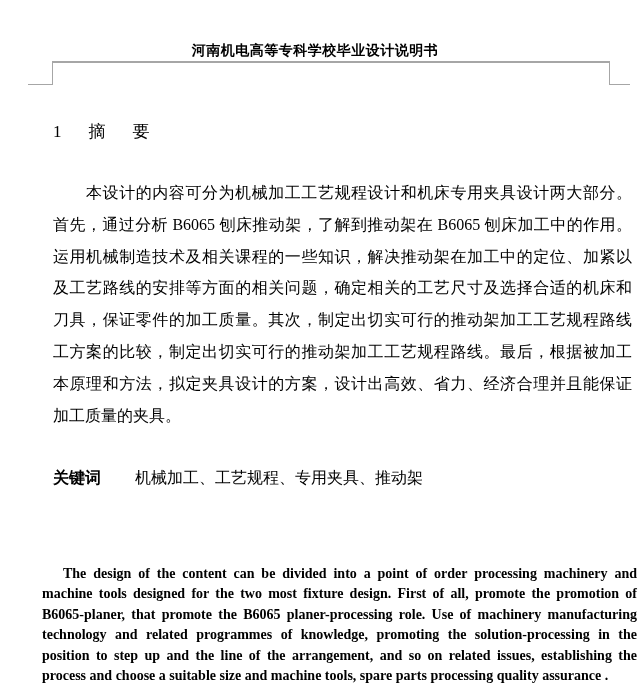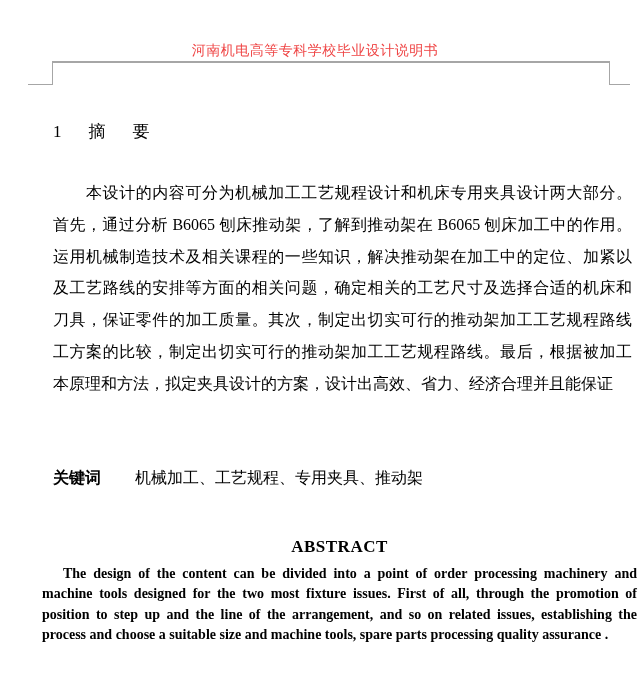--- a/index.html
+++ b/index.html
@@ -13,22 +13,23 @@
     color: #000000;
   }
   .header-text {
     position: absolute;
     left: 0;
     top: 42px;
     width: 630px;
     text-align: center;
     font-size: 14px;
     line-height: 18px;
-    color: #ef4444;
+    color: #000000;
     letter-spacing: 0.5px;
+    font-weight: bold;
   }
   .header-rule {
     position: absolute;
     left: 28px;
     top: 61px;
   }
   .doc-title {
     position: absolute;
     left: 53px;
     top: 121px;
@@ -103,28 +104,30 @@
   <div class="doc-title">1　摘　要</div>
 
   <div class="cn-para">
       <div class="line">本设计的内容可分为机械加工工艺规程设计和机床专用夹具设计两大部分。</div>
       <div class="line">首先，通过分析 B6065 刨床推动架，了解到推动架在 B6065 刨床加工中的作用。</div>
       <div class="line">运用机械制造技术及相关课程的一些知识，解决推动架在加工中的定位、加紧以</div>
       <div class="line">及工艺路线的安排等方面的相关问题，确定相关的工艺尺寸及选择合适的机床和</div>
       <div class="line">刀具，保证零件的加工质量。其次，制定出切实可行的推动架加工工艺规程路线</div>
       <div class="line">工方案的比较，制定出切实可行的推动架加工工艺规程路线。最后，根据被加工</div>
       <div class="line">本原理和方法，拟定夹具设计的方案，设计出高效、省力、经济合理并且能保证</div>
+      <div class="line">加工质量的夹具。</div>
     </div>
 
   <div class="keywords">
     <span class="kw-label">关键词</span><span class="kw-items">机械加工、工艺规程、专用夹具、推动架</span>
   </div>
 
-  <div class="abstract-title">ABSTRACT</div>
 
   <div class="en-para">
       <div class="line">The design of the content can be divided into a point of order processing machinery and</div>
-      <div class="line">machine tools designed for the two most fixture issues. First of all, through the promotion of</div>
+      <div class="line">machine tools designed for the two most fixture design. First of all, promote the promotion of</div>
+      <div class="line">B6065-planer, that promote the B6065 planer-processing role. Use of machinery manufacturing</div>
+      <div class="line">technology and related programmes of knowledge, promoting the solution-processing in the</div>
       <div class="line">position to step up and the line of the arrangement, and so on related issues, establishing the</div>
       <div class="line">process and choose a suitable size and machine tools, spare parts processing quality assurance .</div>
     </div>
 
 </div>
 
 </body></html>

